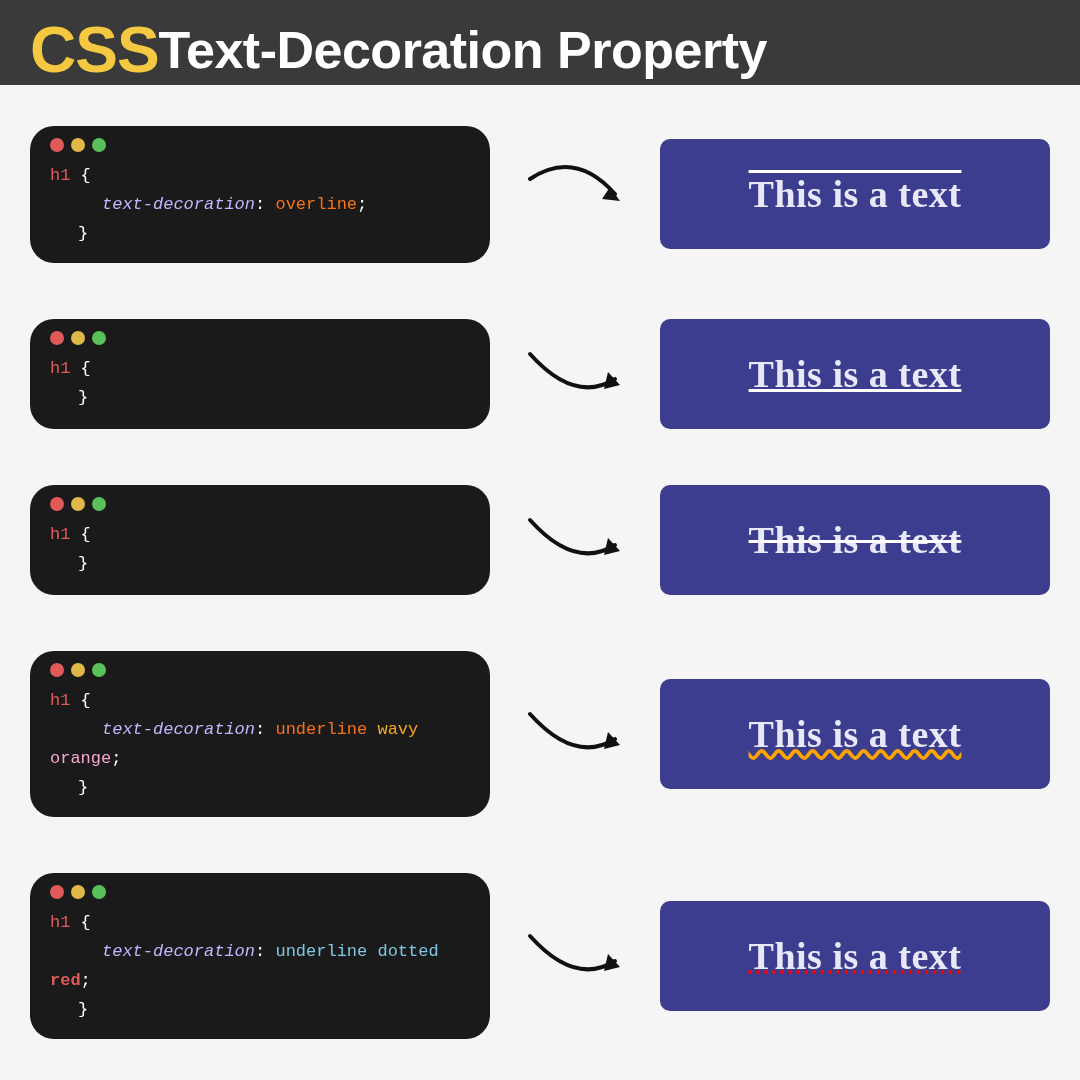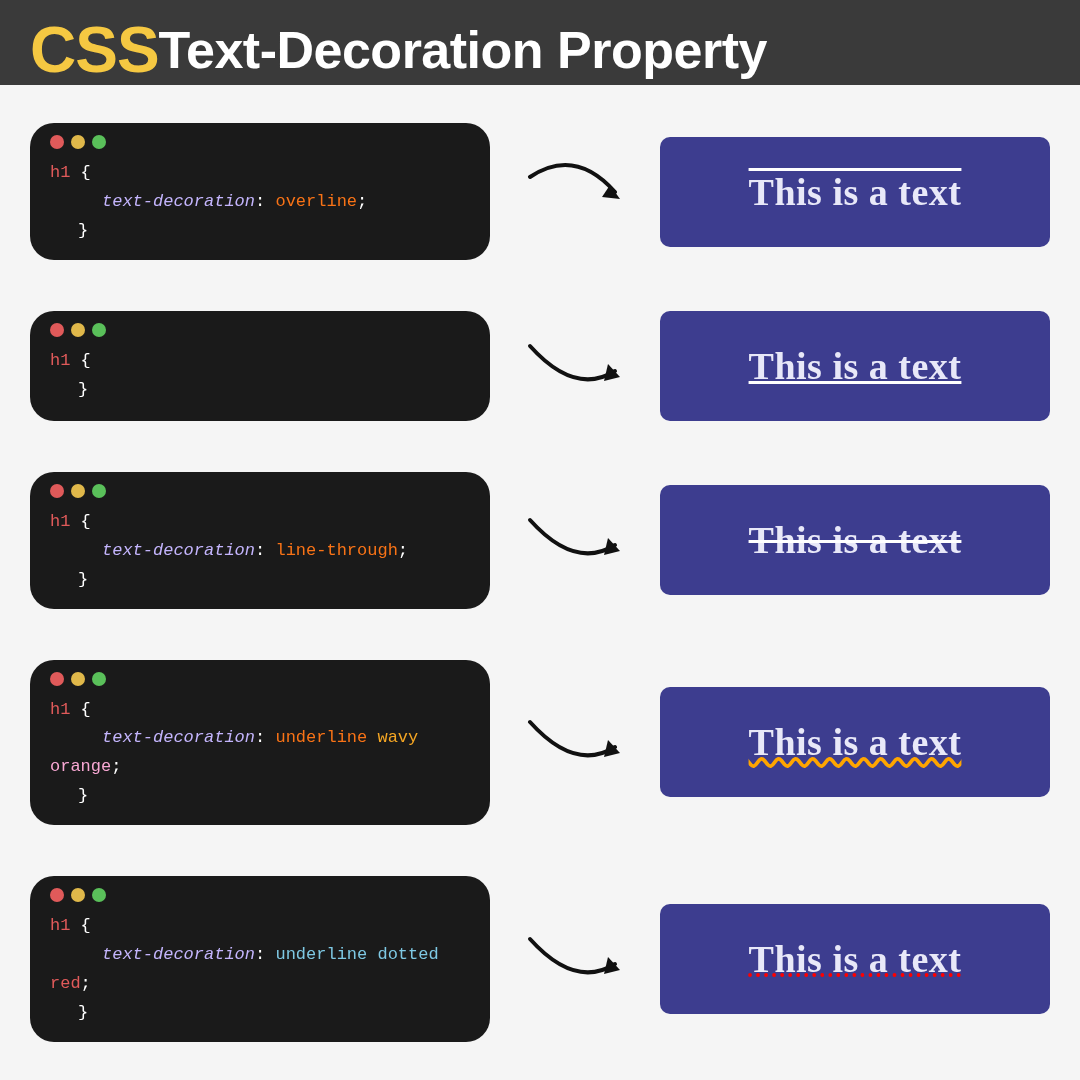--- a/index.html
+++ b/index.html
@@ -99,21 +99,21 @@
       font-size: 17px;
       line-height: 1.7;
     }
     .code-selector { color: #e05a5a; }
     .code-brace { color: #ffffff; }
     .code-property { color: #c4b5fd; font-style: italic; }
     .code-value-base { color: #f97316; }
     .code-value-wavy { color: #f5a623; }
     .code-value-orange { color: #f9a8d4; }
     .code-value-dotted { color: #7ec8e3; }
-    .code-value-red { color: #e05a5a; }
+    .code-value-red { color: #e05a5a; font-weight: bold; }
     .code-colon { color: #ffffff; }
     .code-semi { color: #ffffff; }
     .code-indent { display: inline-block; width: 28px; }
     .code-indent2 { display: inline-block; width: 52px; }
 
     
     .arrow-container {
       width: 130px;
       display: flex;
       align-items: center;
@@ -211,21 +211,20 @@
 
     <div class="row">
       <div class="code-block">
         <div class="window-dots">
           <div class="dot dot-red"></div>
           <div class="dot dot-yellow"></div>
           <div class="dot dot-green"></div>
         </div>
         <div class="code-content">
           <div><span class="code-selector">h1</span> <span class="code-brace">{</span></div>
-          <div><span class="code-indent2"></span><span class="code-property">text-decoration</span><span class="code-colon">:</span> <span class="code-value-base">line-through</span><span class="code-semi">;</span></div>
           <div><span class="code-indent"></span><span class="code-brace">}</span></div>
         </div>
       </div>
       <div class="arrow-container">
         <svg class="arrow-svg" viewBox="0 0 110 70" fill="none" xmlns="http://www.w3.org/2000/svg">
           <path d="M10 15 Q55 65 95 40" stroke="#111" stroke-width="4" fill="none" stroke-linecap="round"></path>
           <polygon points="88,33 100,46 84,50" fill="#111"></polygon>
         </svg>
       </div>
       <div class="preview-box">

